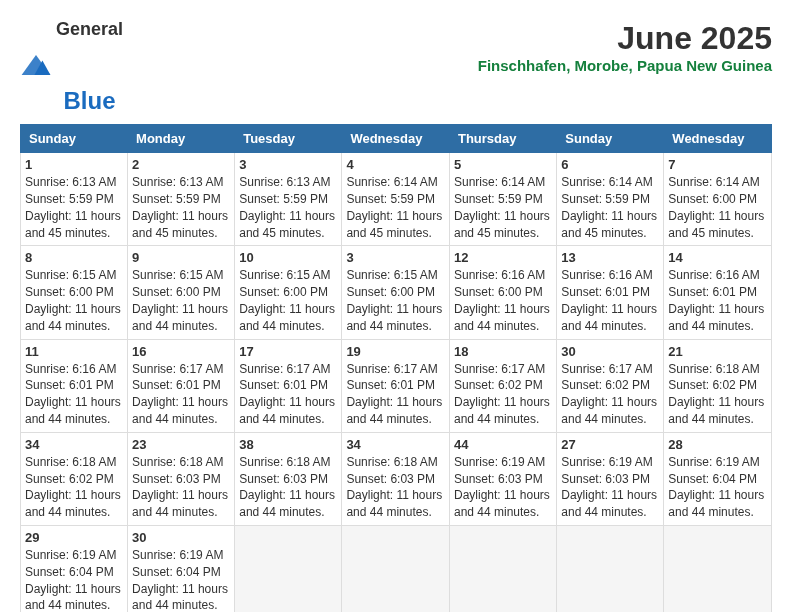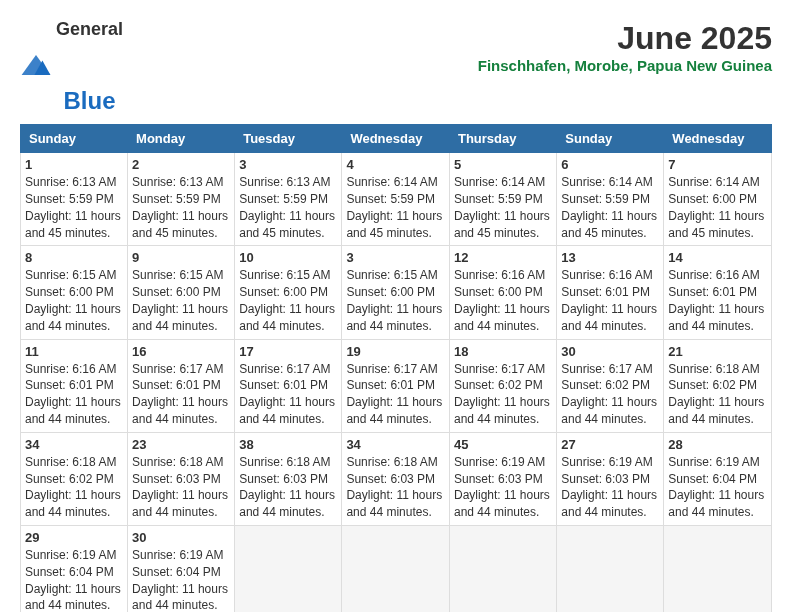--- a/index.html
+++ b/index.html
@@ -233,21 +233,21 @@
       </td>
         <td>
         <span class="day-number">38</span>
         <span class="day-info">Sunrise: 6:18 AM<br>Sunset: 6:03 PM<br>Daylight: 11 hours and 44 minutes.</span>
       </td>
         <td>
         <span class="day-number">34</span>
         <span class="day-info">Sunrise: 6:18 AM<br>Sunset: 6:03 PM<br>Daylight: 11 hours and 44 minutes.</span>
       </td>
         <td>
-        <span class="day-number">45</span>
+        <span class="day-number">44</span>
         <span class="day-info">Sunrise: 6:19 AM<br>Sunset: 6:03 PM<br>Daylight: 11 hours and 44 minutes.</span>
       </td>
         <td>
         <span class="day-number">27</span>
         <span class="day-info">Sunrise: 6:19 AM<br>Sunset: 6:03 PM<br>Daylight: 11 hours and 44 minutes.</span>
       </td>
         <td>
         <span class="day-number">28</span>
         <span class="day-info">Sunrise: 6:19 AM<br>Sunset: 6:04 PM<br>Daylight: 11 hours and 44 minutes.</span>
       </td>

